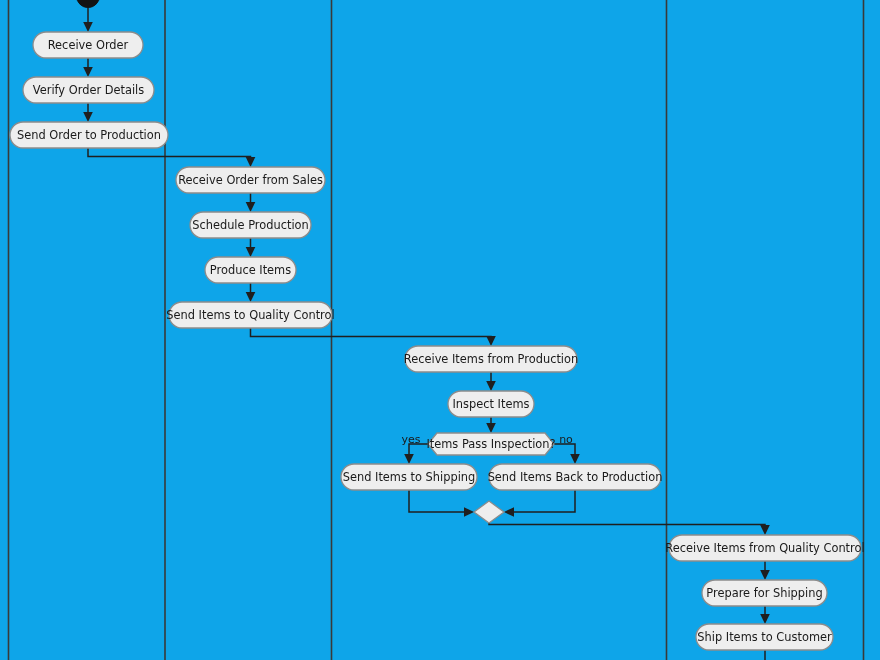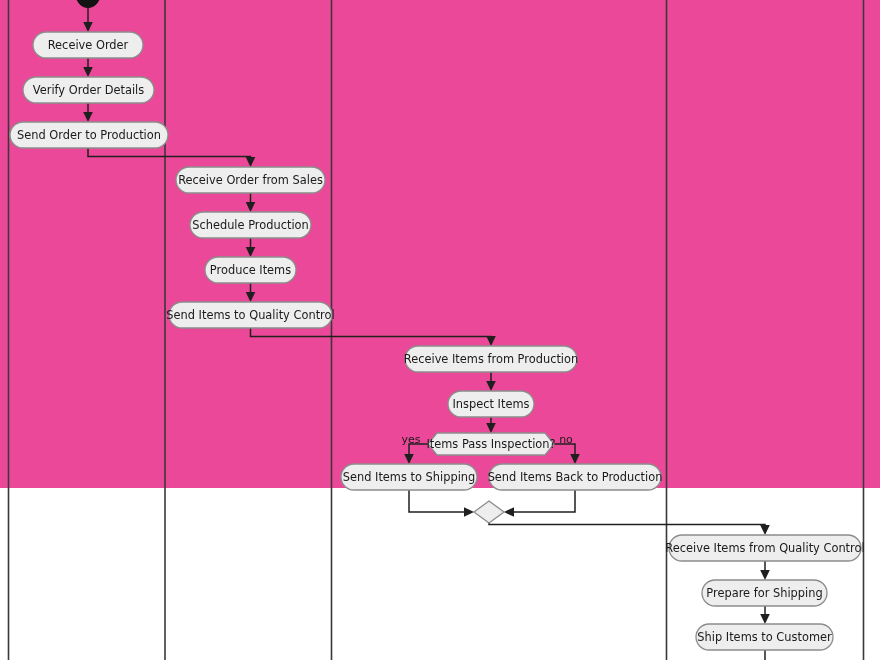--- a/index.html
+++ b/index.html
@@ -11,22 +11,22 @@
   body {
     font-family: "DejaVu Sans", sans-serif;
     width: 880px;
     height: 660px;
     overflow: hidden;
     position: relative;
   }
   #diagram-root {
     position: relative;
     width: 880px;
-    height: 488px;
-    background: #ec4899;
+    height: 660px;
+    background: #0ea5e9;
     text-decoration: underline;
   }
   #diagram-svg {
     position: absolute;
     top: 0;
     left: 0;
     width: 880px;
     height: 660px;
     display: block;
   }

